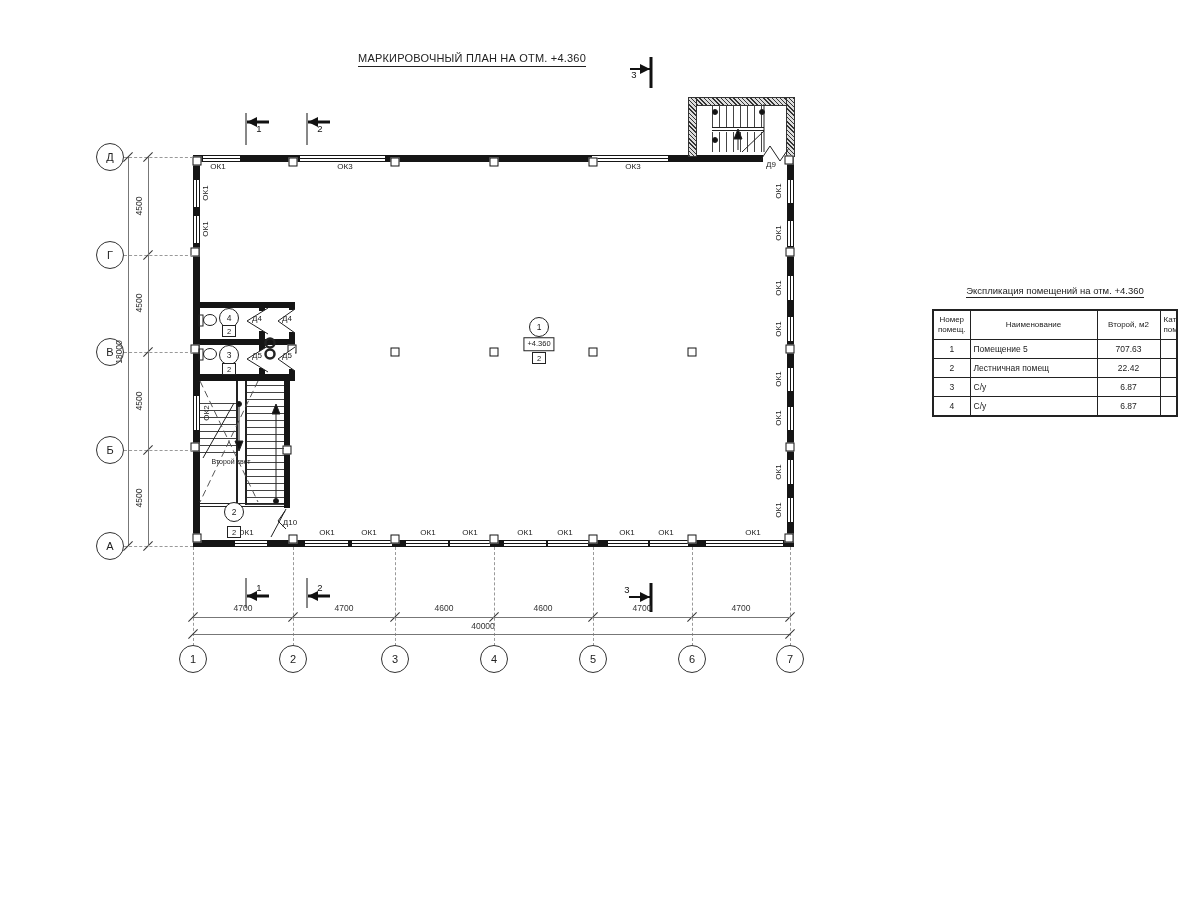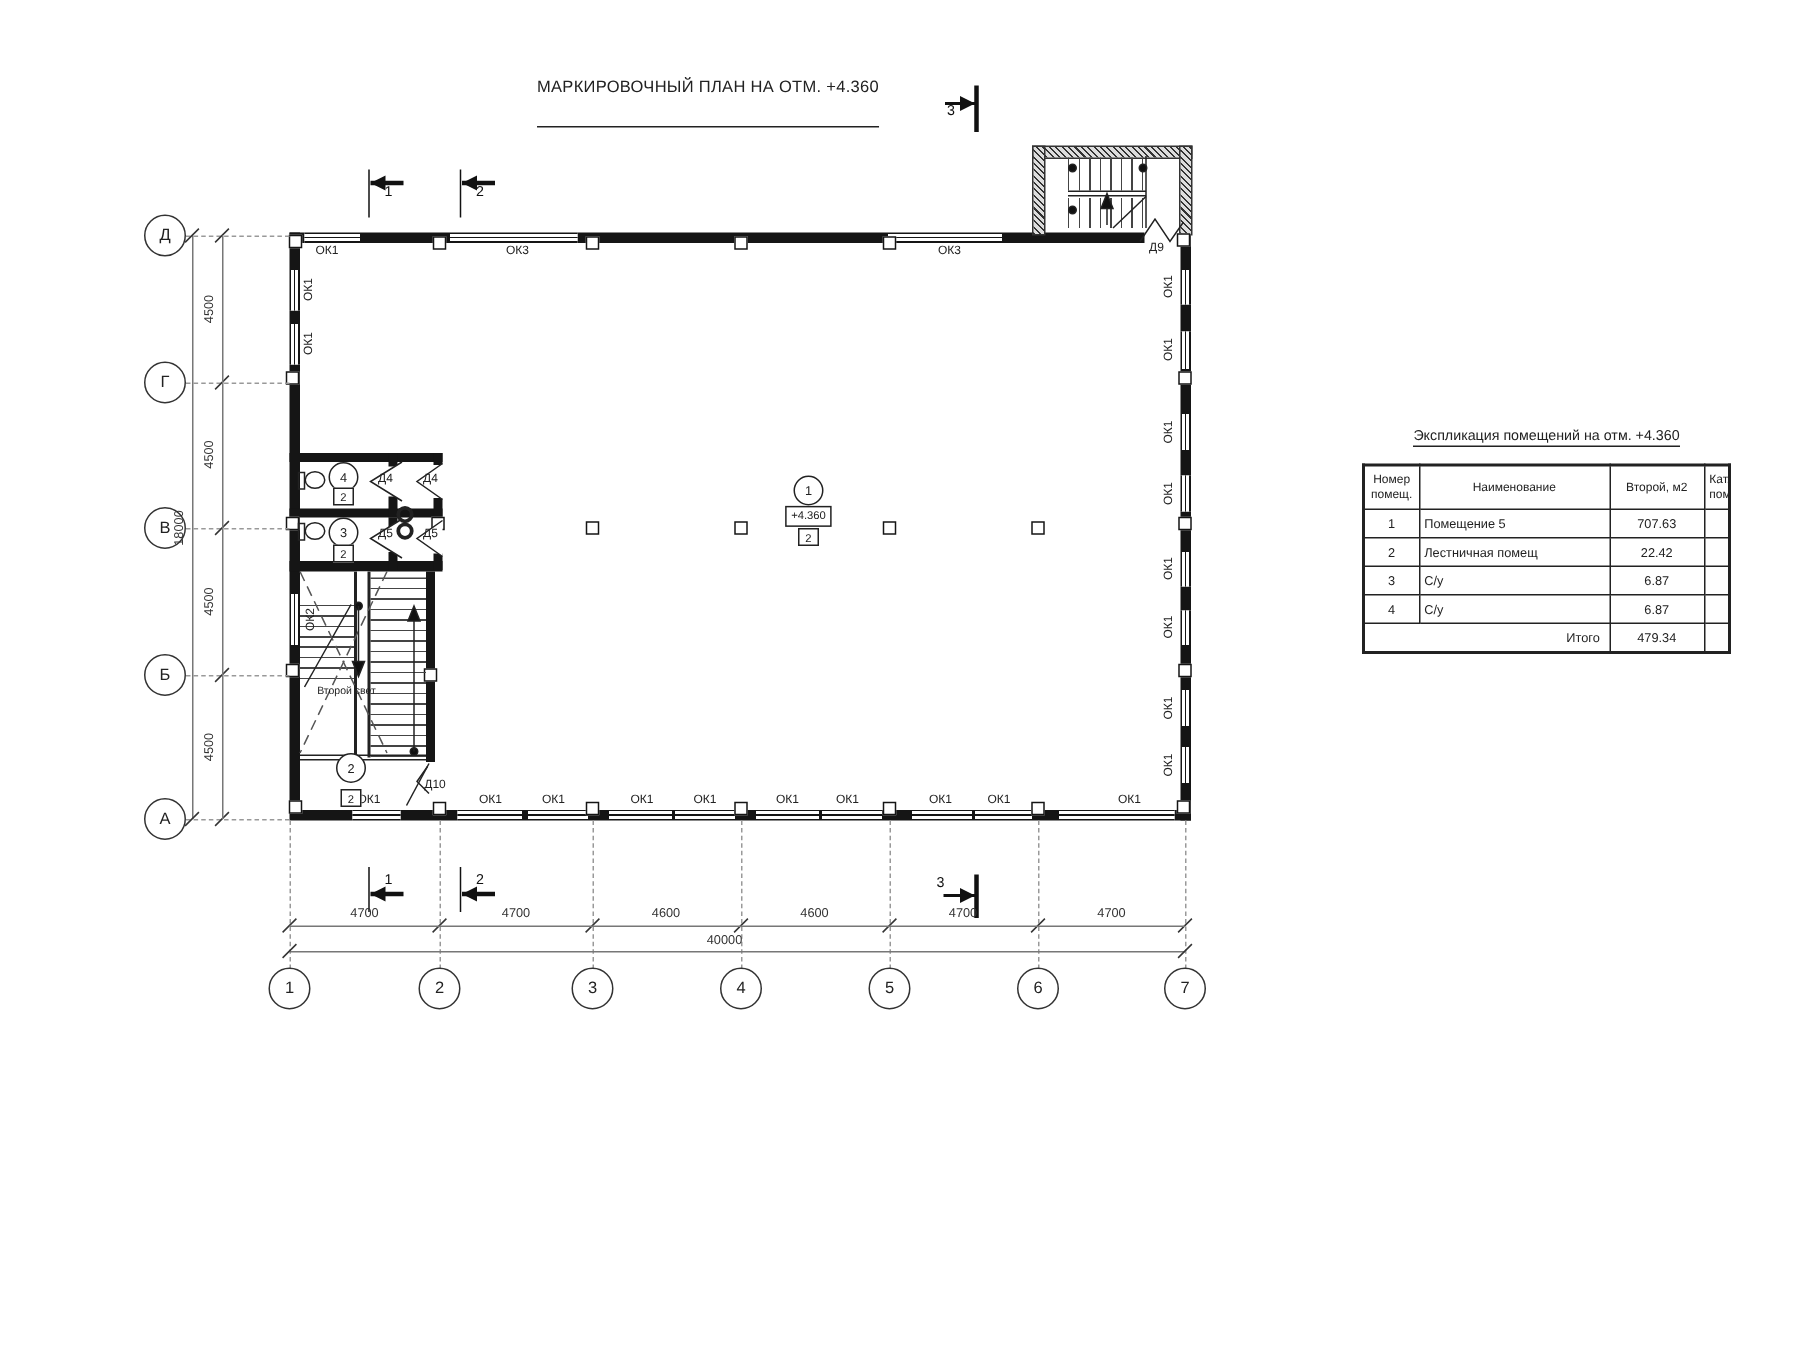--- a/index.html
+++ b/index.html
@@ -1,19 +1,19 @@
 <!DOCTYPE html>
 <html><head>
 <meta charset="utf-8">
 <style>
   html,body{margin:0;padding:0;background:#fff}
   #canvas{position:relative;width:1200px;height:900px;background:#fff;overflow:hidden;
           font-family:"Liberation Sans",sans-serif;color:#222}
   .title{position:absolute;left:472px;top:52px;transform:translate(-50%,0);font-size:11px;
-         letter-spacing:.2px;border-bottom:1px solid #222;padding-bottom:20px;white-space:nowrap}
+         letter-spacing:.2px;border-bottom:1px solid #222;padding-bottom:2px;white-space:nowrap}
   .w{position:absolute;background:#151515}
   .winh{position:absolute;height:7px;background:linear-gradient(to bottom,#151515 0 1px,#fff 1px 3px,#151515 3px 4px,#fff 4px 6px,#151515 6px 7px)}
   .winv{position:absolute;width:7px;background:linear-gradient(to right,#151515 0 1px,#fff 1px 3px,#151515 3px 4px,#fff 4px 6px,#151515 6px 7px)}
   .sq{position:absolute;width:7px;height:7px;background:#fff;border:1px solid #151515;transform:translate(-50%,-50%)}
   .hatch{position:absolute;background:repeating-linear-gradient(45deg,#333 0 1px,#ddd 1px 3px);border:1px solid #333}
   .treads-h{position:absolute;background:repeating-linear-gradient(to bottom,#444 0 1px,transparent 1px 7px)}
   .treads-v{position:absolute;background:repeating-linear-gradient(to right,#444 0 1px,transparent 1px 7px)}
   .stringer{position:absolute;border-left:2px solid #222;border-right:2px solid #222;background:#fff}
   .line{position:absolute;background:#222}
   .lbl{position:absolute;font-size:8px;line-height:1;white-space:nowrap;transform:translate(-50%,-50%);color:#222}
@@ -26,21 +26,21 @@
   .dashv{position:absolute;width:0;border-left:1px dashed #999}
   .dashh{position:absolute;height:0;border-top:1px dashed #999}
   .axc{position:absolute;width:26px;height:26px;border:1px solid #333;border-radius:50%;background:#fff;
        display:flex;align-items:center;justify-content:center;font-size:11px;transform:translate(-50%,-50%)}
   .roomc{position:absolute;width:18px;height:18px;border:1px solid #222;border-radius:50%;background:#fff;
        display:flex;align-items:center;justify-content:center;font-size:8.5px;transform:translate(-50%,-50%)}
   .catsq{position:absolute;min-width:10px;height:10px;border:1px solid #222;background:#fff;
        display:flex;align-items:center;justify-content:center;font-size:7.5px;padding:0 1px;transform:translate(-50%,-50%)}
   .elevbox{position:absolute;border:1px solid #222;background:#fff;font-size:7.5px;line-height:1;
        padding:2px 3px;transform:translate(-50%,-50%);white-space:nowrap}
-  .sch{position:absolute;left:908px;top:285px;width:246px}
+  .sch{position:absolute;left:932px;top:285px;width:246px}
   .sch-title{text-align:center;font-size:9.5px;margin-bottom:13px;white-space:nowrap}
   .sch-title span{border-bottom:1px solid #222;padding-bottom:1px}
   .sch table{border-collapse:collapse;width:246px;font-size:8.5px;table-layout:fixed;border:2px solid #222}
   .sch td,.sch th{border:1px solid #222;padding:1px 3px;text-align:center;white-space:pre-line;
        font-weight:normal;overflow:hidden;line-height:1.25}
   .sch th{height:26px;vertical-align:middle;font-size:8px}
   .sch td{height:16px}
   .sch .nm{text-align:left}
   .sch .tot{text-align:right;padding-right:6px}
   svg{position:absolute;left:0;top:0}
@@ -367,21 +367,16 @@
             <td class="nm">С/у</td>
             <td>6.87</td>
             <td></td>
           </tr>
           <tr>
             <td>4</td>
             <td class="nm">С/у</td>
             <td>6.87</td>
             <td></td>
           </tr>
-          <tr>
-            <td colspan="2" class="tot">Итого</td>
-            <td>479.34</td>
-            <td></td>
-          </tr>
         </tbody>
       </table>
   </div>
 </div>
 
 </body></html>

